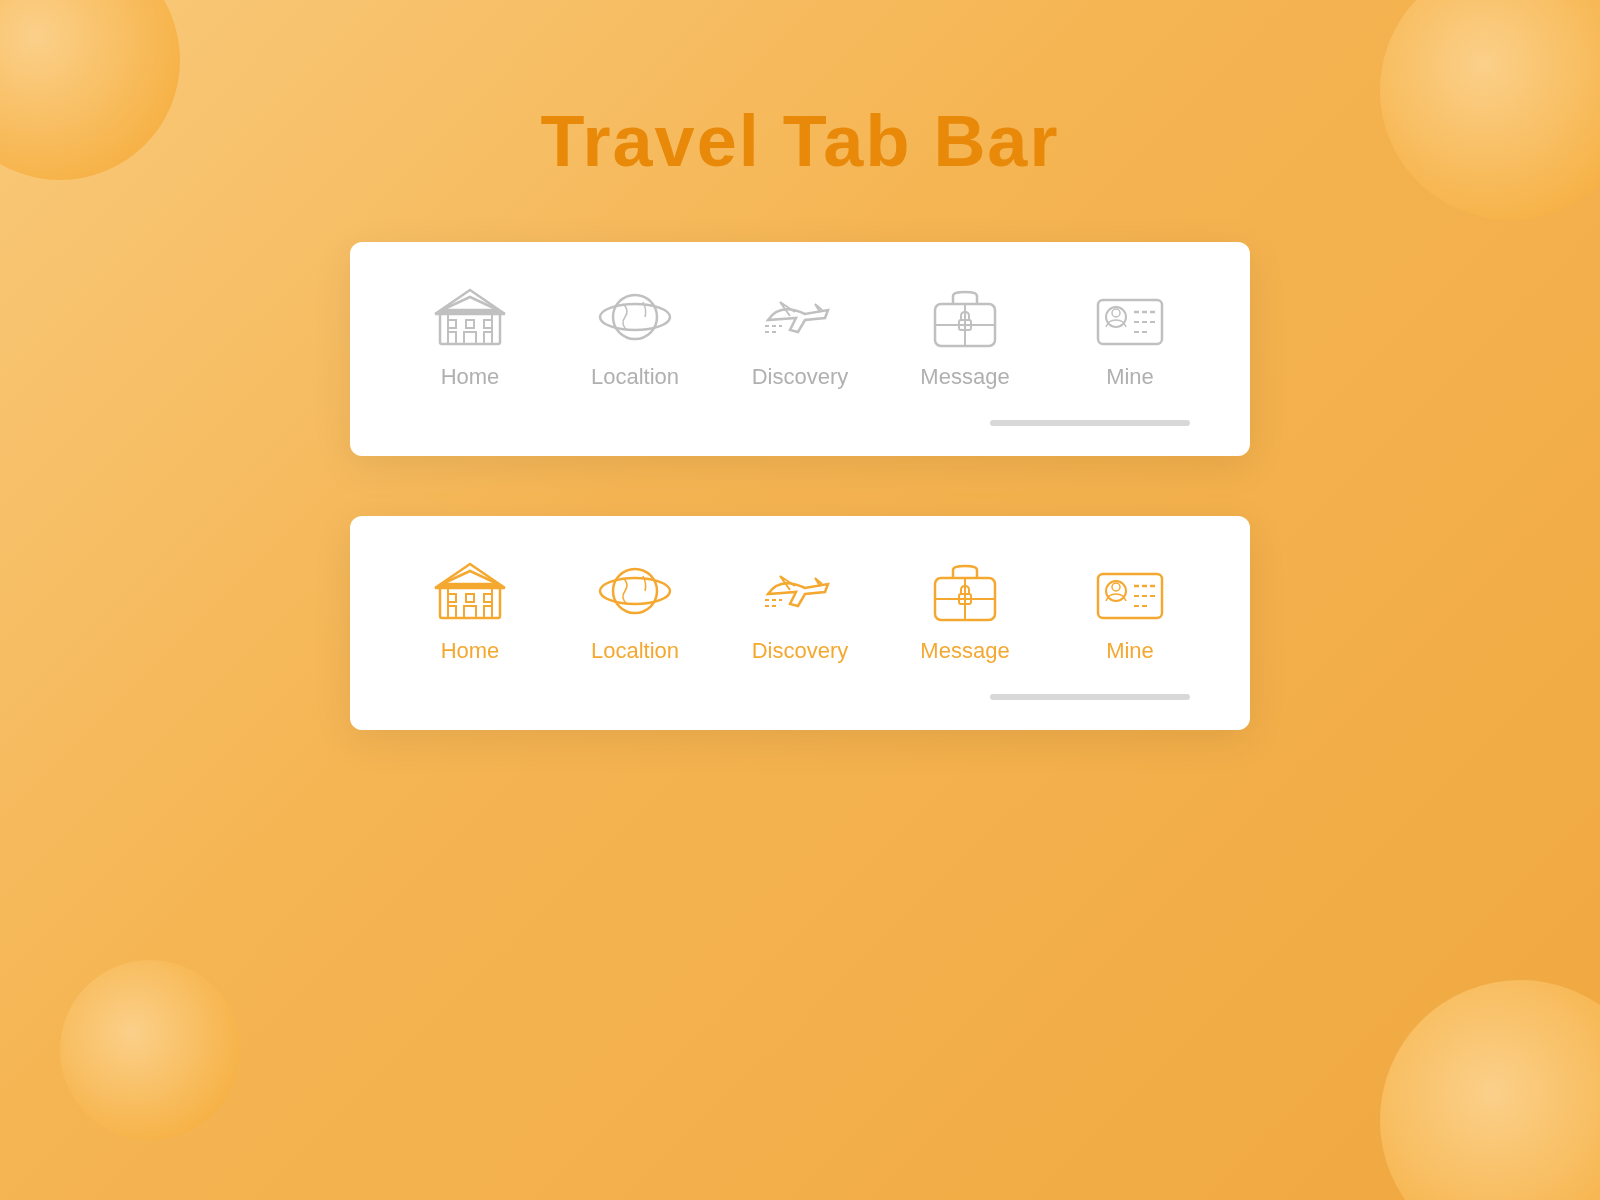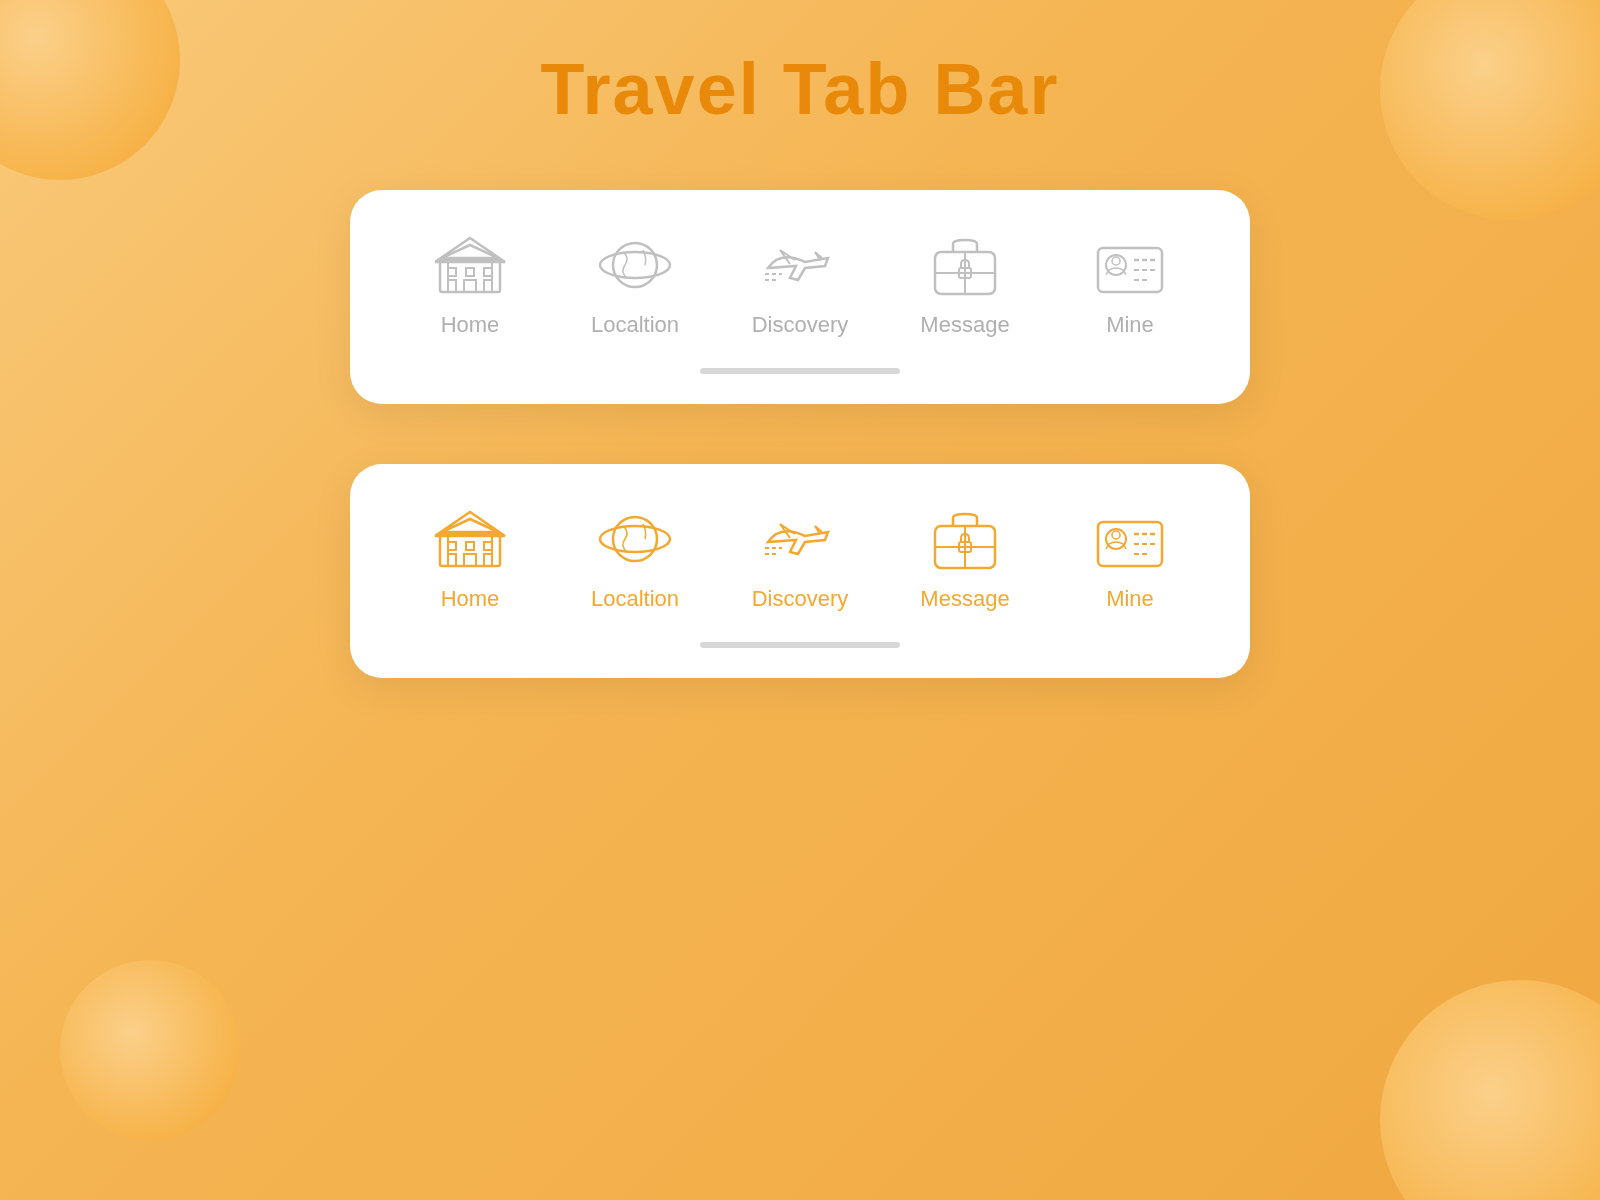--- a/index.html
+++ b/index.html
@@ -43,41 +43,41 @@
       bottom: -60px;
       right: -60px;
     }
 
     .page-content {
       position: relative;
       z-index: 10;
       display: flex;
       flex-direction: column;
       align-items: center;
-      padding-top: 48px;
+      padding-top: 100px;
       gap: 60px;
     }
 
     .page-title {
       font-size: 72px;
       font-weight: 900;
       color: #e8890a;
       letter-spacing: 2px;
     }
 
     
     .tab-bar-card {
       background: white;
-      border-radius: 32px;
+      border-radius: 12px;
       width: 900px;
       padding: 40px 60px 30px 60px;
       box-shadow: 0 10px 40px rgba(0,0,0,0.08);
       display: flex;
       flex-direction: column;
-      align-items: center;
+      align-items: flex-end;
     }
 
     .tab-bar-items {
       display: flex;
       justify-content: space-between;
       align-items: center;
       width: 100%;
       margin-bottom: 20px;
     }
 

